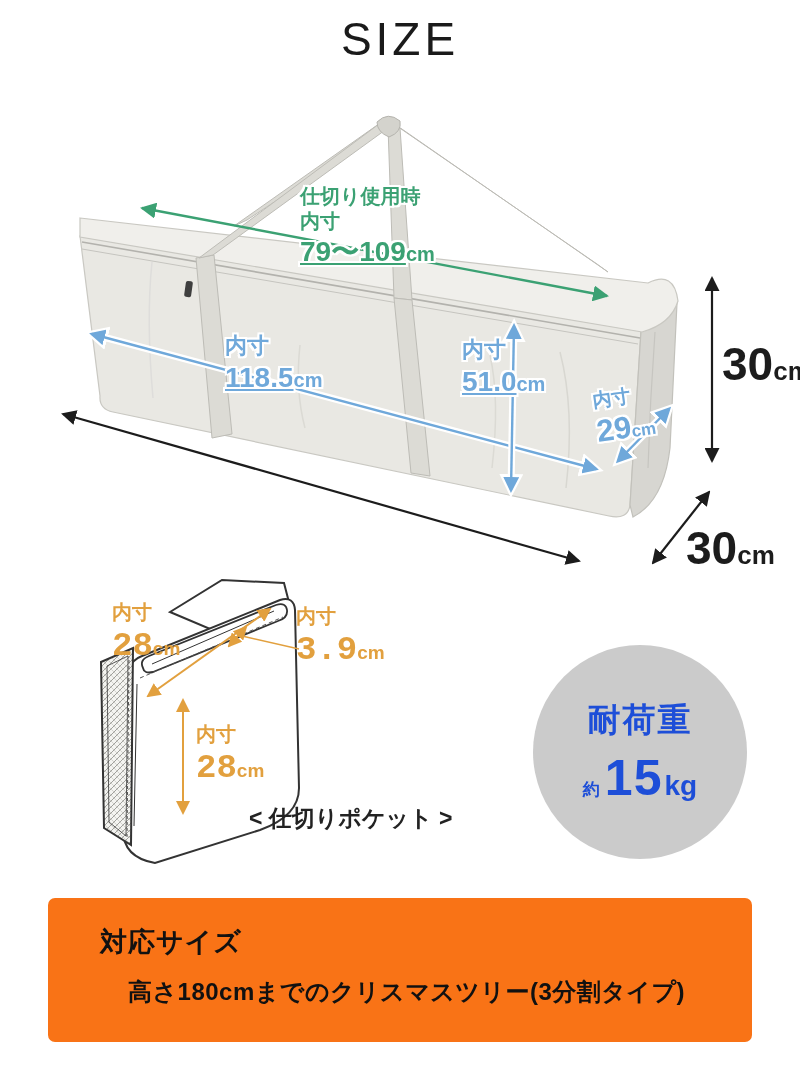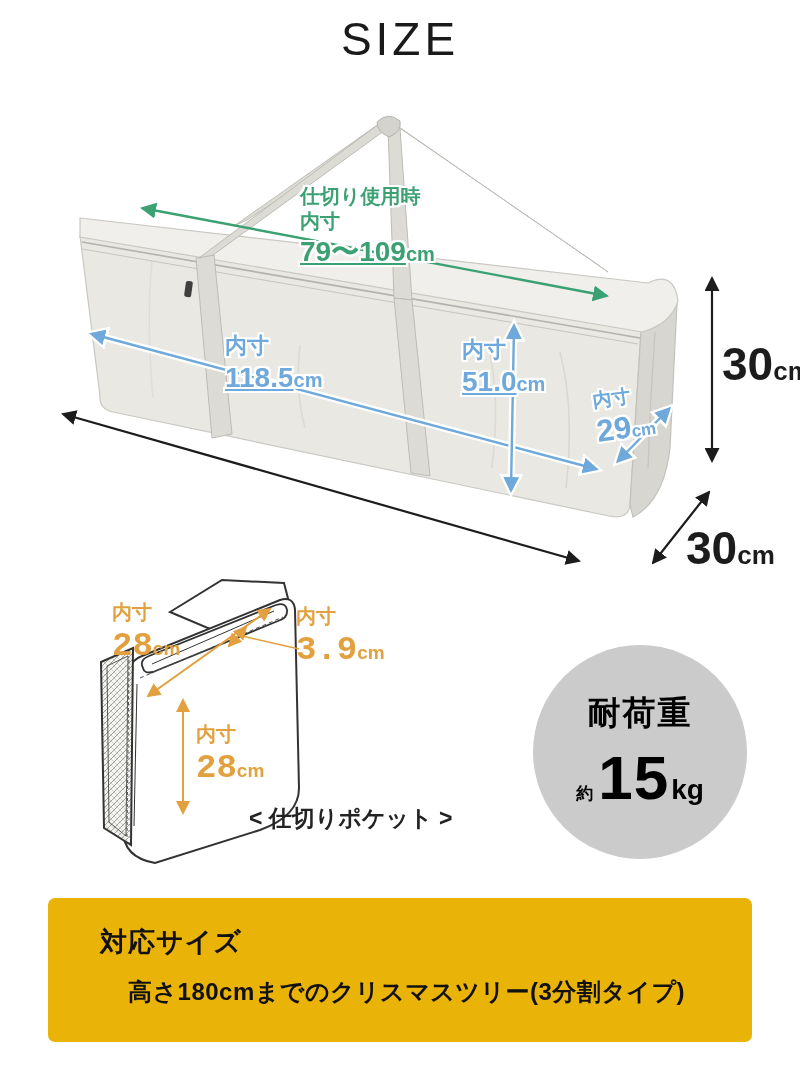--- a/index.html
+++ b/index.html
@@ -26,29 +26,29 @@
   .num46{font-size:46px;}
   .unit20{font-size:20px;}
   .unit17{font-size:17px;}
   .unit19{font-size:19px;}
   .unit26{font-size:26px;}
   .black-dim{color:#1c1c1c;}
   .pocket-caption{font-size:23px;font-weight:700;color:#222;}
   .load-circle{
     left:533px;top:645px;width:214px;height:214px;border-radius:50%;
     background:#cbcbcb;display:flex;flex-direction:column;align-items:center;
-    justify-content:center;color:#000000;
+    justify-content:center;color:#1d4ed8;
   }
   .load-title{font-size:33px;font-weight:600;letter-spacing:2px;margin-bottom:6px;}
   .load-line{display:flex;align-items:baseline;gap:2px;}
   .load-approx{font-size:17px;font-weight:600;margin-right:3px;}
-  .load-value{font-size:62px;font-weight:600;letter-spacing:1px;}
+  .load-value{font-size:50px;font-weight:600;letter-spacing:1px;}
   .load-unit{font-size:28px;font-weight:600;text-align:center;}
   .compat-box{
-    left:48px;top:898px;width:704px;height:144px;background:#eab308;border-radius:7px;
+    left:48px;top:898px;width:704px;height:144px;background:#f97316;border-radius:7px;
     box-sizing:border-box;padding:26px 0 0 52px;color:#111;
   }
   .compat-title{font-size:27px;font-weight:700;letter-spacing:1px;}
   .compat-desc{font-size:24px;font-weight:700;margin:16px 0 0 28px;letter-spacing:0.5px;}
 </style>
 </head>
 <body>
 
 <div class="stage">
 

